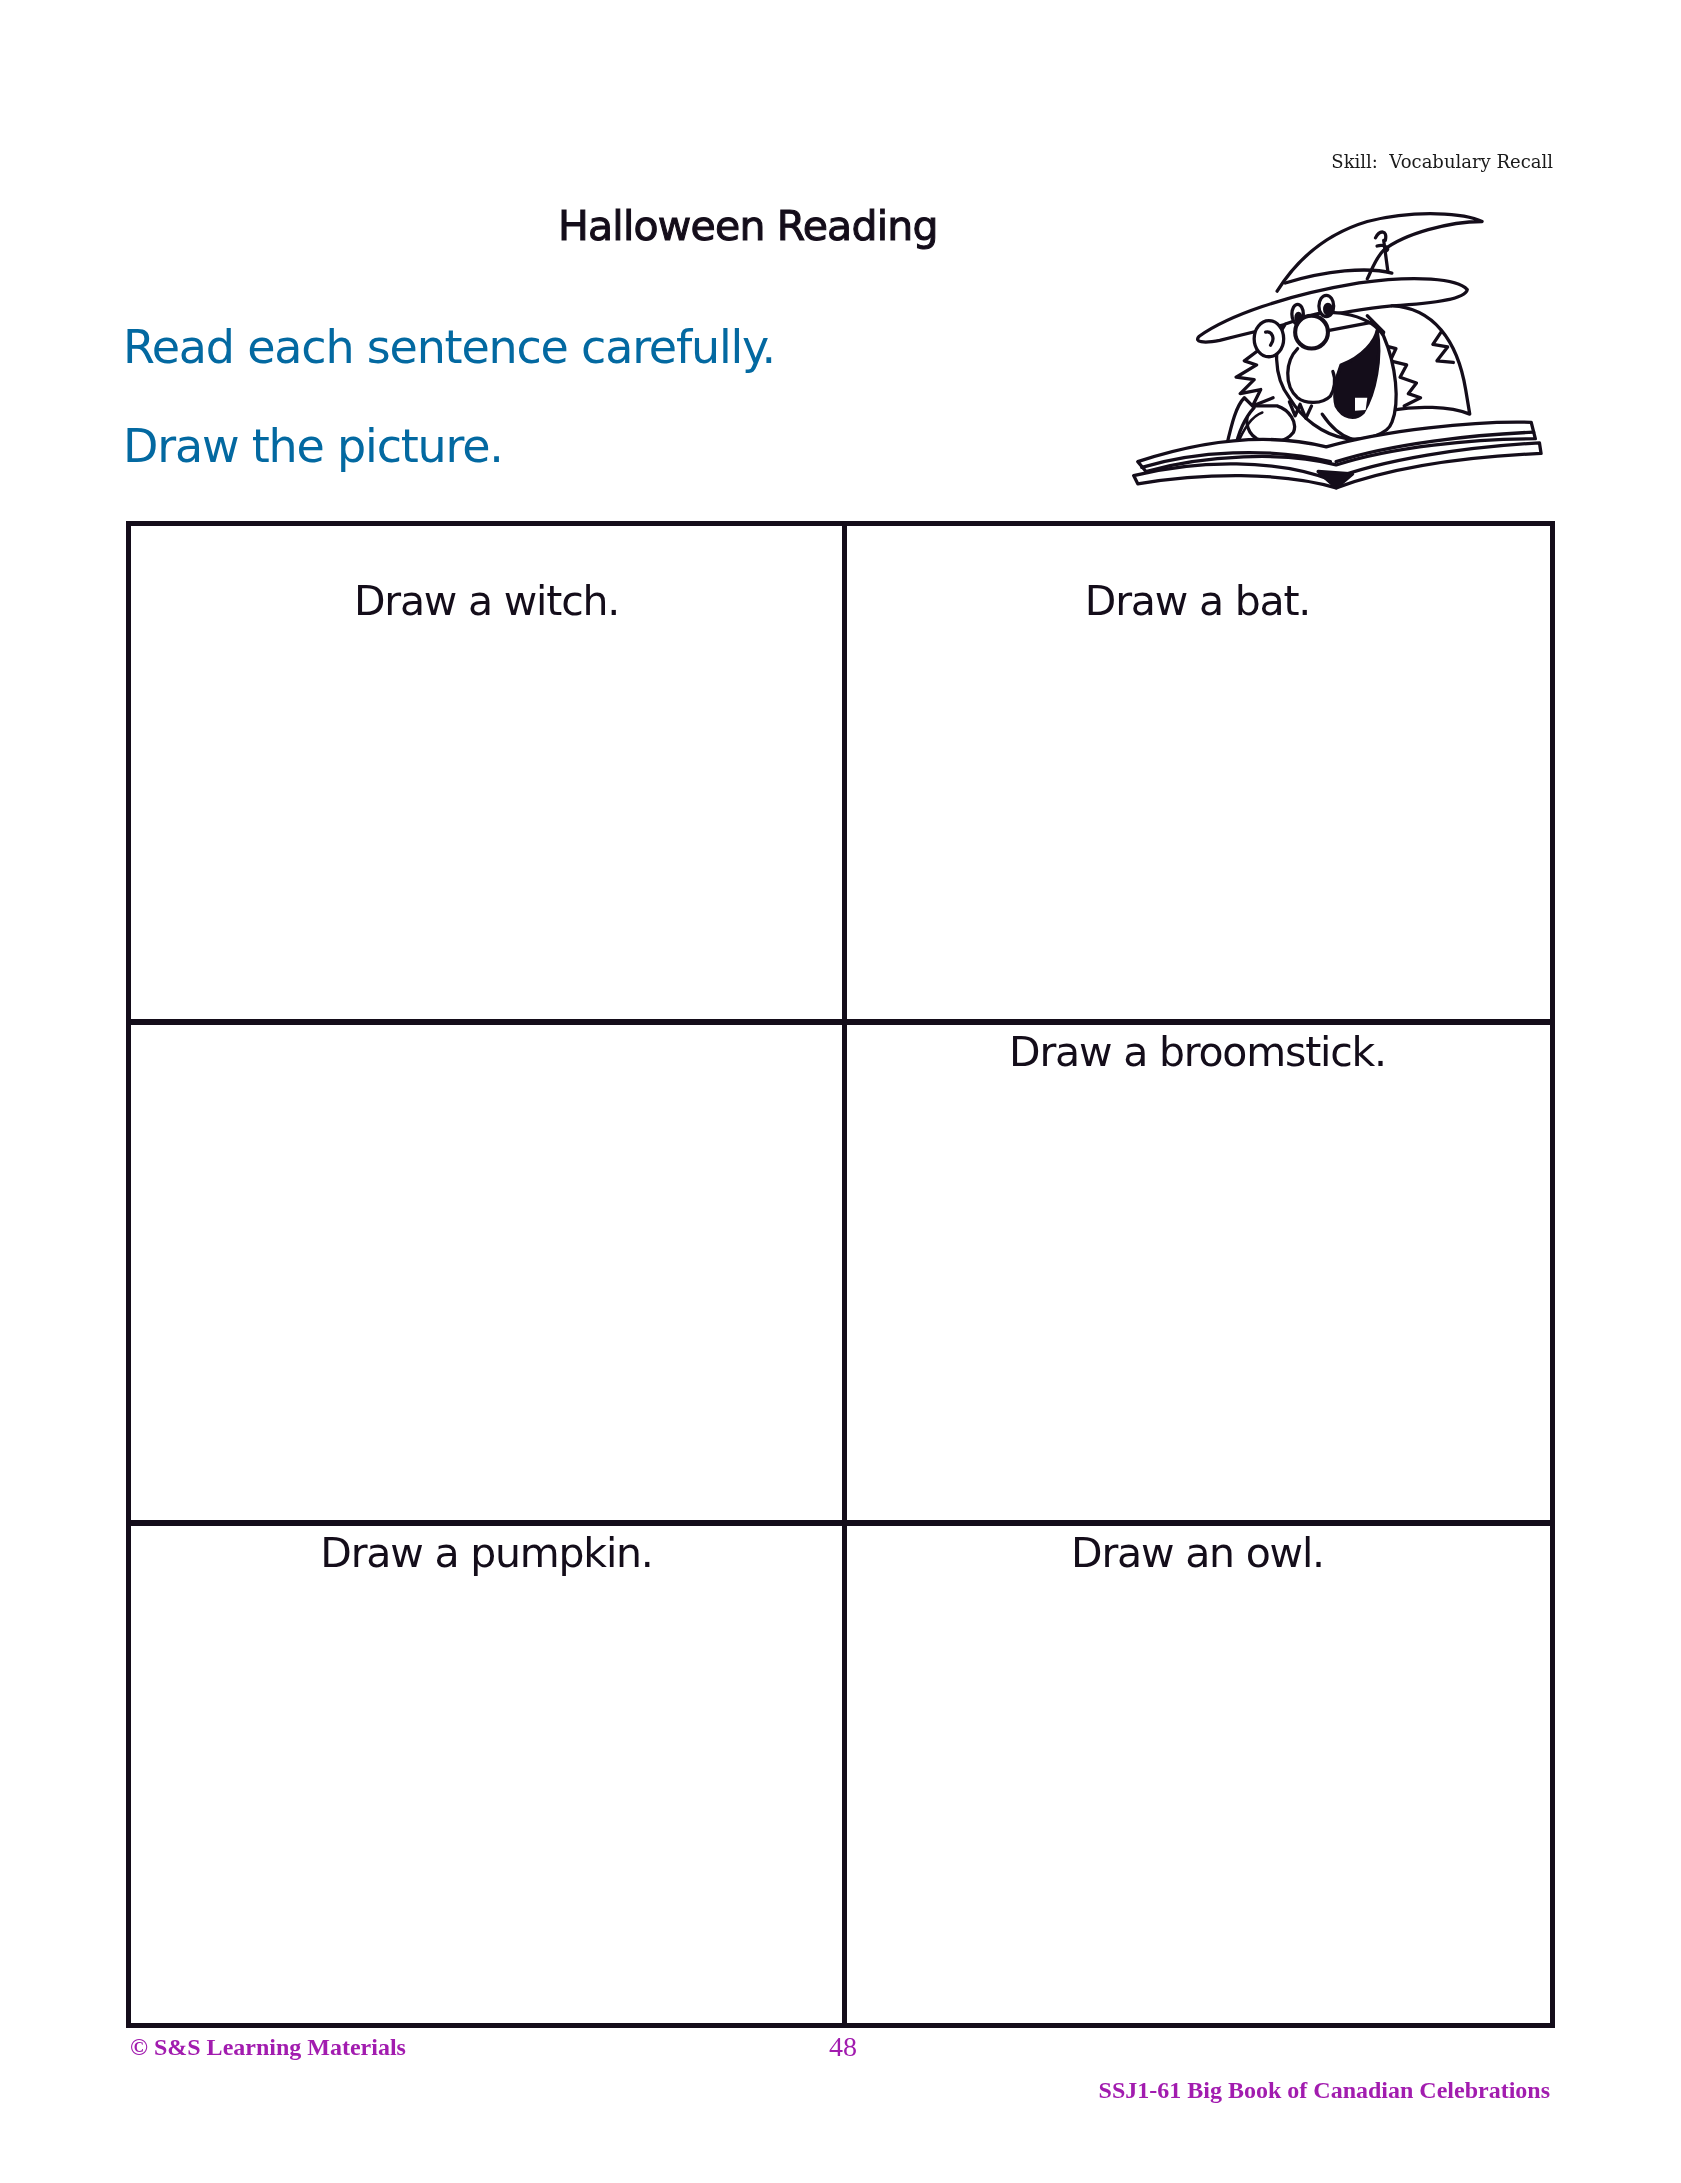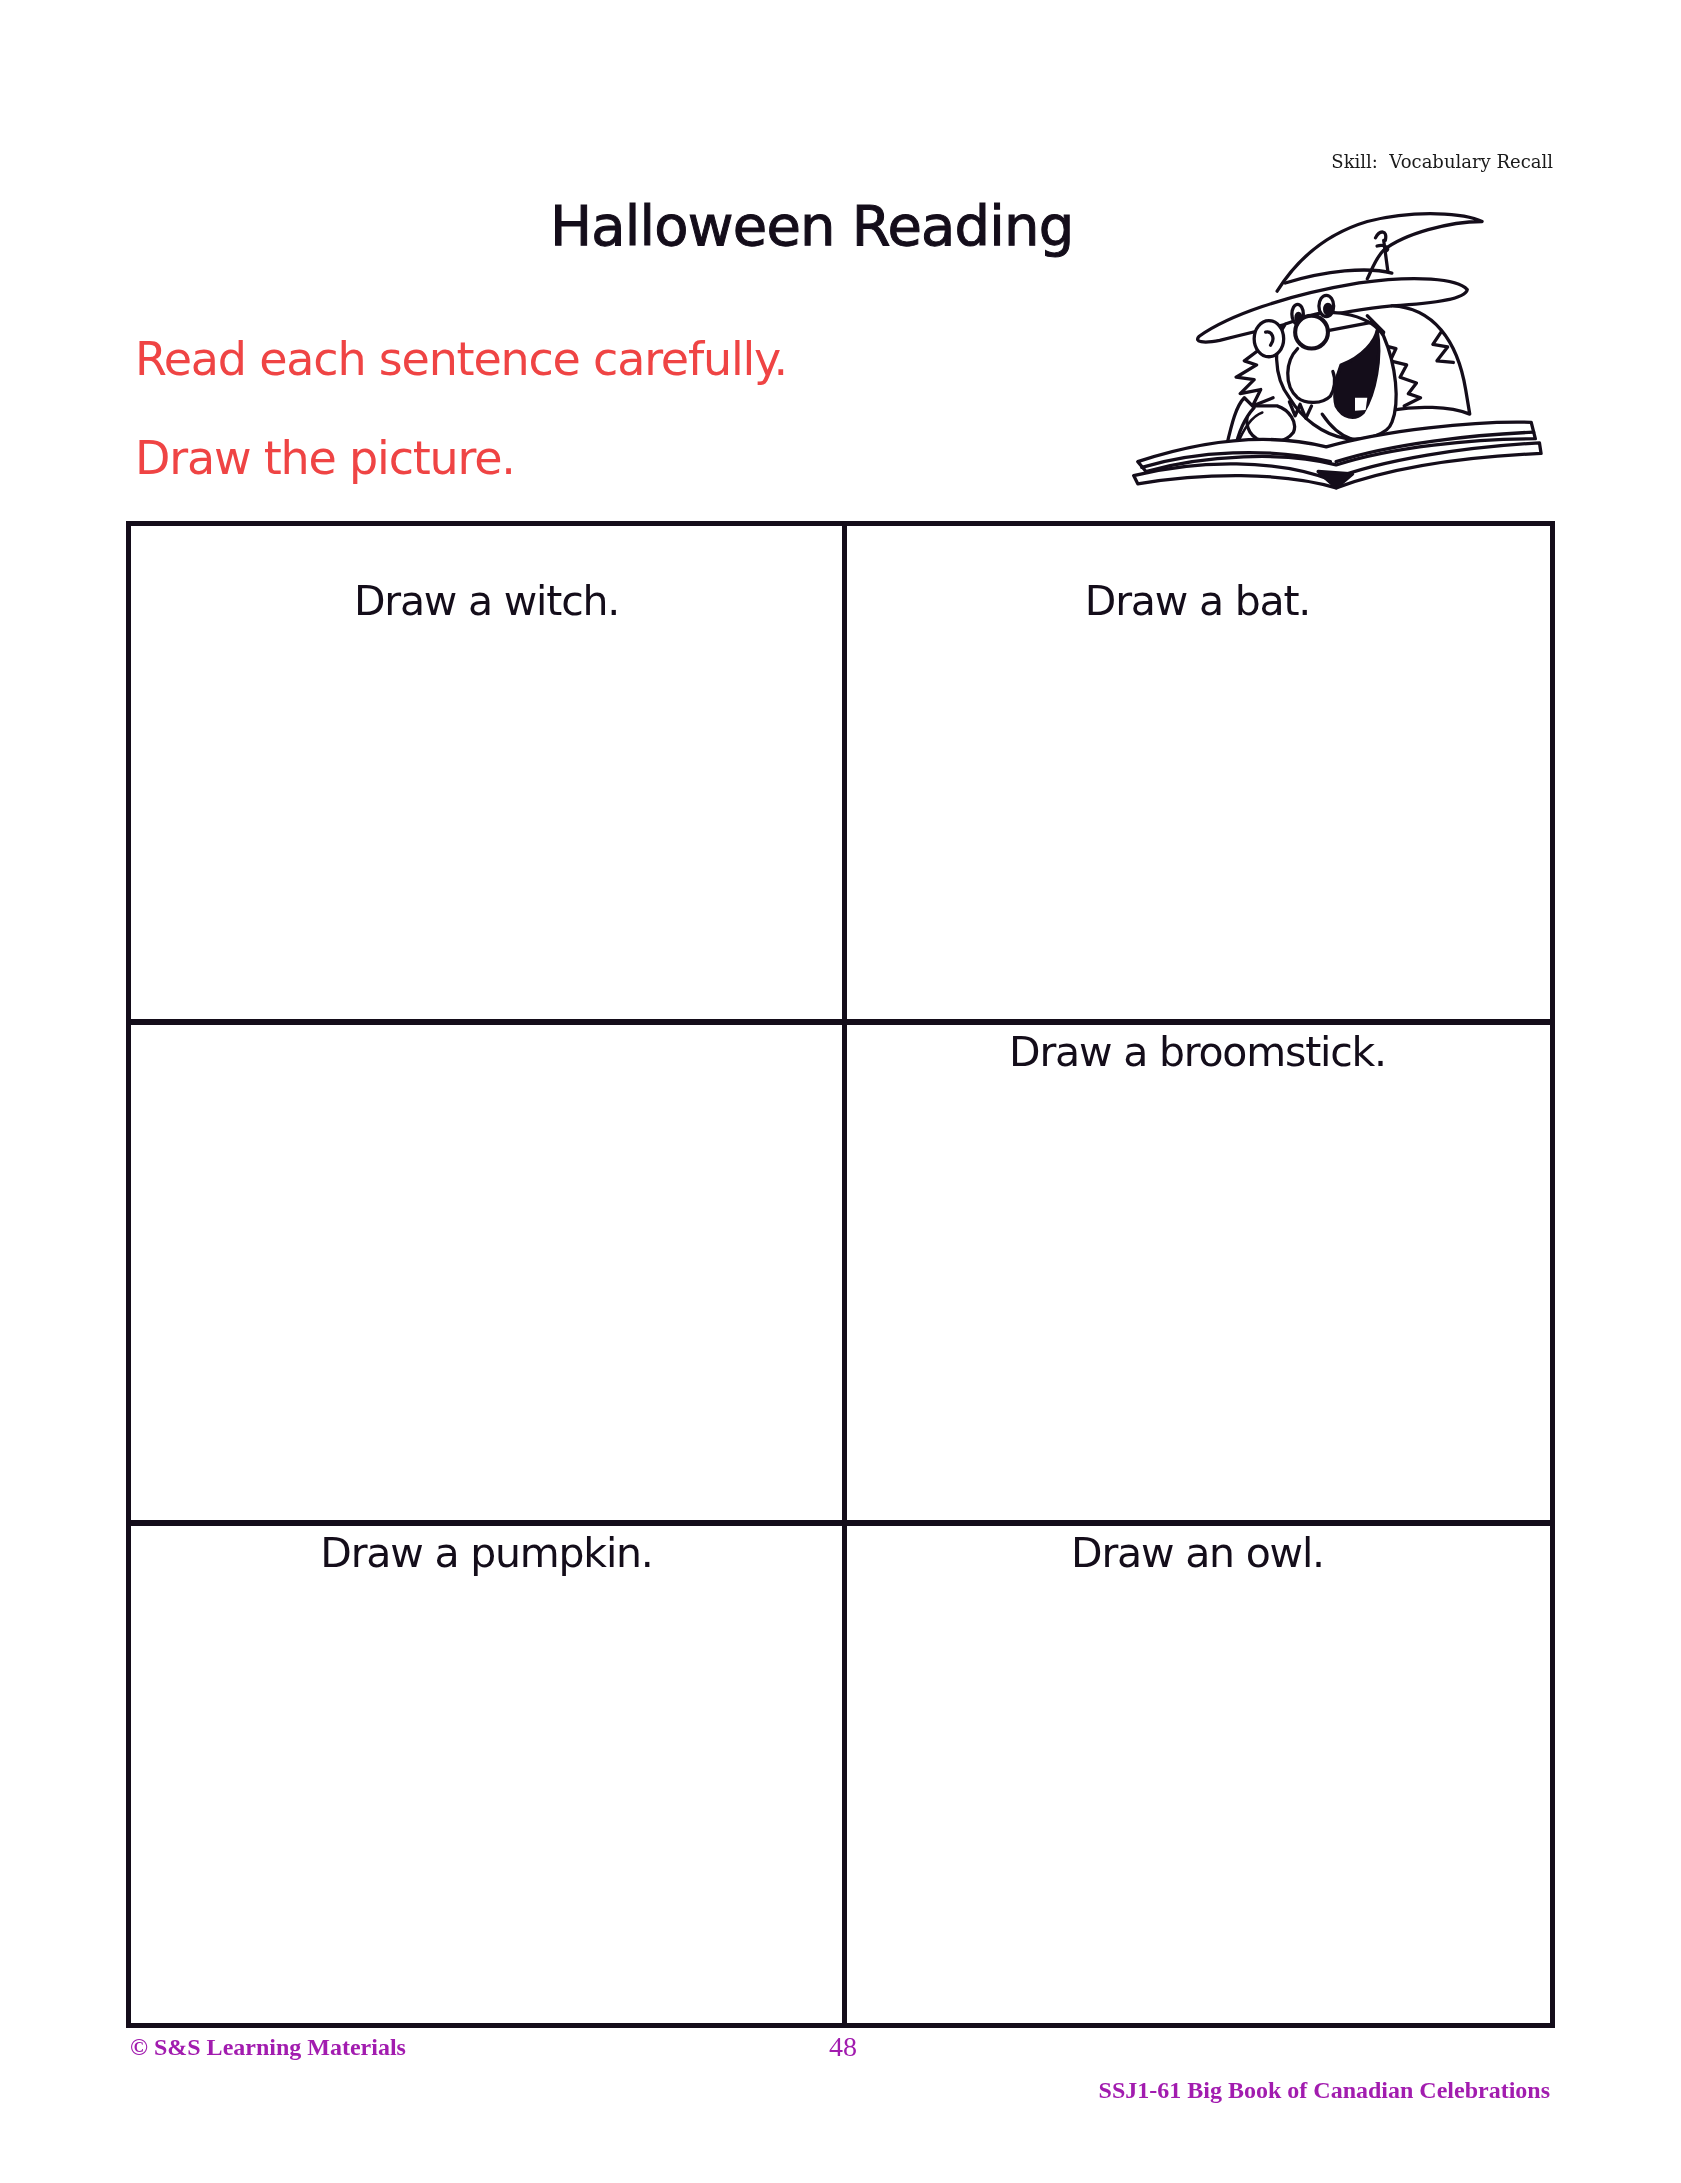--- a/index.html
+++ b/index.html
@@ -21,37 +21,37 @@
       font-family: "DejaVu Serif", "Liberation Serif", serif;
       font-size: 18px;
       white-space: pre;
       color: #1a1a1a;
     }
     .title {
       position: absolute;
       left: 542px;
       top: 190px;
       font-family: "DejaVu Sans", "Liberation Sans", sans-serif;
-      font-size: 56px;
+      font-size: 41px;
       font-weight: normal;
       letter-spacing: -0.8px;
-      margin: 8px;
+      margin: 16px;
       line-height: 1;
       color: #140d1a;
       -webkit-text-stroke: 1px #140d1a;
     }
     .instr {
       position: absolute;
       left: 123px;
       font-family: "DejaVu Sans", "Liberation Sans", sans-serif;
       font-size: 46px;
       line-height: 1;
       letter-spacing: -1.2px;
-      color: #ef4444;
-      margin: 12px;
+      color: #0369a1;
+      margin: 0;
     }
     .instr.l1 { top: 324px; }
     .instr.l2 { top: 423px; }
 
     .witch {
       position: absolute;
       left: 1121px;
       top: 201px;
       width: 427px;
       height: 291px;

